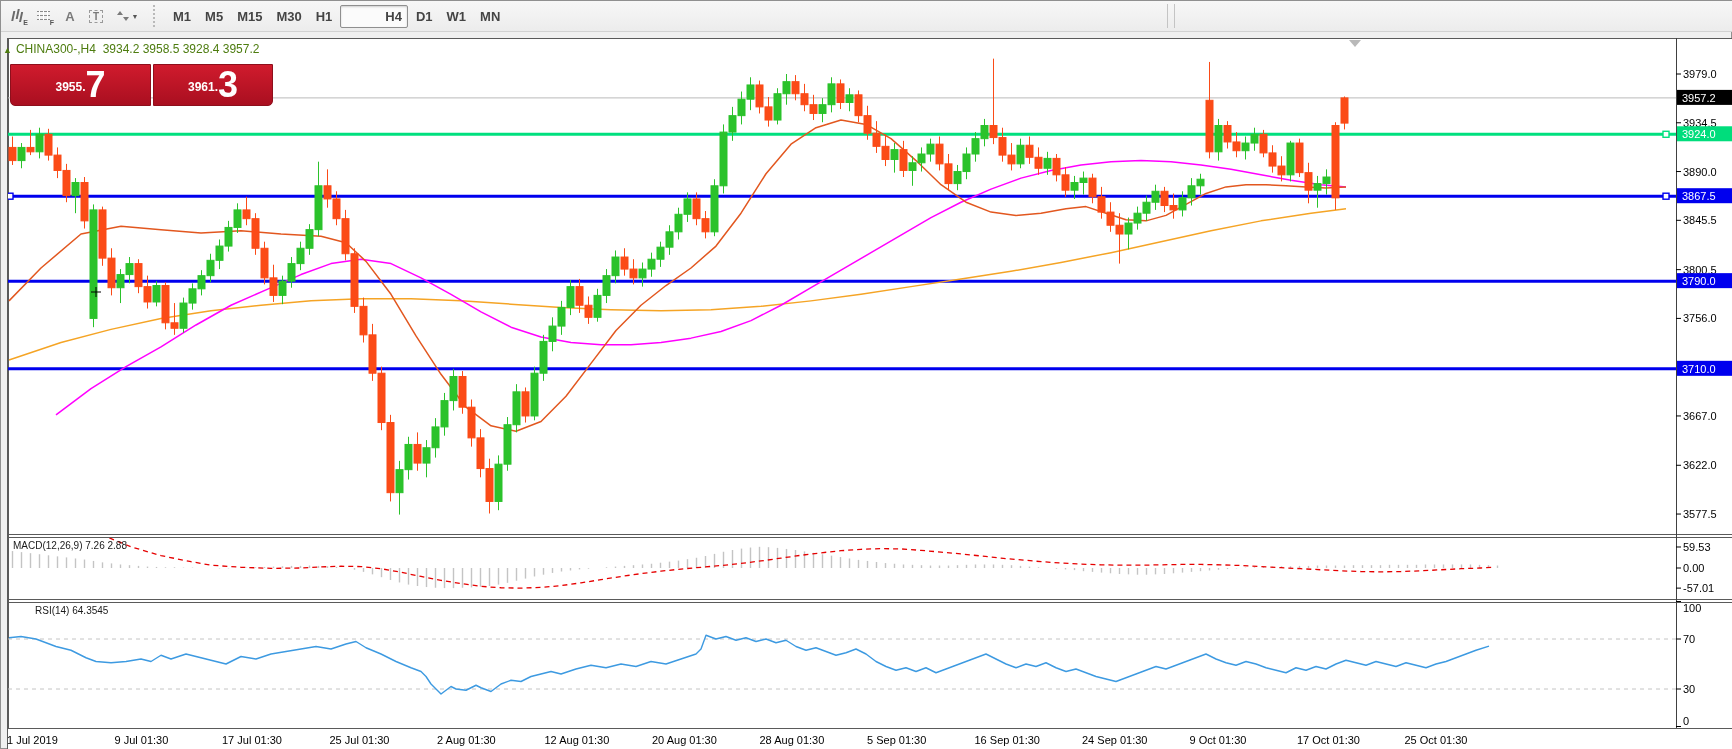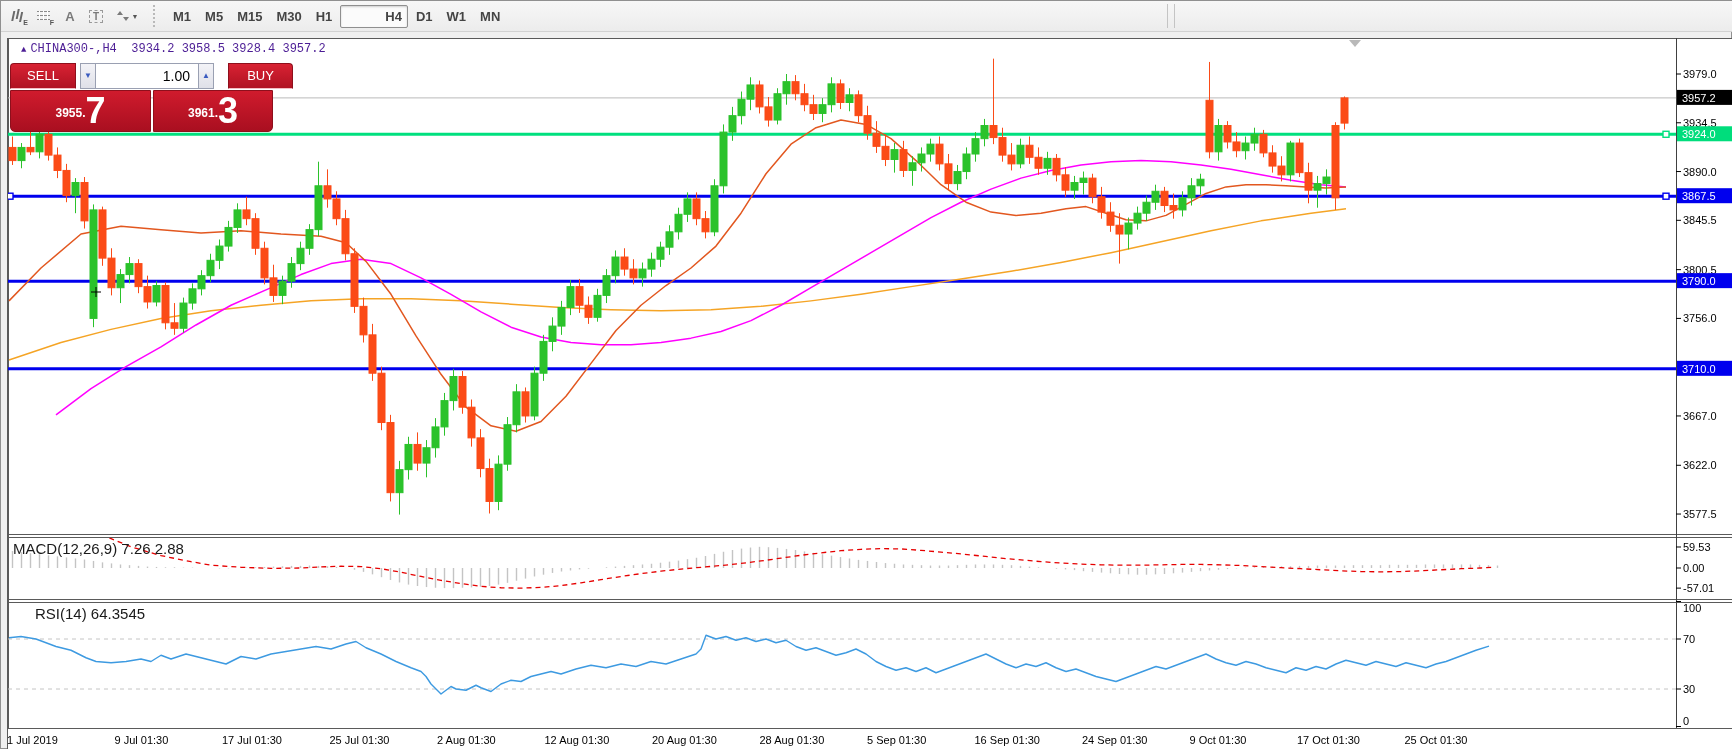--- a/index.html
+++ b/index.html
@@ -12,23 +12,23 @@
   .tb-sub { position:absolute; right:2px; bottom:1px; font-size:7px; font-weight:bold; color:#555; }
   .tb-sep { width:7px; height:22px; margin:0 6px 0 8px; border-left:2px dotted #b9b9b9; }
   .tf-btn { min-width:27px; padding:3px 5px; margin:0 1px; font-size:13px; font-weight:bold; color:#444; text-align:center; border:1px solid transparent; border-radius:2px; }
   .tf-btn.active { background:#fbfbfb; border:1px solid #8f8f8f; box-shadow:inset 0 1px 2px rgba(0,0,0,.18);padding-left:44px; }
   .tb-handle { margin-left:660px; width:8px; height:24px; border-left:1px solid #c4c4c4; border-right:1px solid #c4c4c4; }
 
   
   .chartwin { position:absolute; left:6px; top:37px; width:1726px; height:711px; background:#fff; border-top:1px solid #5a5a5a; border-left:1px solid #5a5a5a; }
   svg.plot { position:absolute; left:0; top:0; }
 
-  .chart-title { position:absolute; left:20px; top:41px; font-size:12px; color:#4c1d95; white-space:nowrap;font-family:Liberation Mono, monospace; }
+  .chart-title { position:absolute; left:2px; top:41px; font-size:12px; color:#4d7c0f; white-space:nowrap; }
   .chart-title .arr { font-size:9px; margin-right:4px; }
-  .pane-label { position:absolute; font-size:15px; color:#1a1a1a; white-space:nowrap; }
+  .pane-label { position:absolute; font-size:10px; color:#1a1a1a; white-space:nowrap; }
 
   
   .trade { position:absolute; left:9px; top:62px; width:284px; }
   .trade-row1 { display:flex; height:26px; }
   .btn-red { background:linear-gradient(#d82233,#b01222); color:#fff; font-size:13px; text-align:center; line-height:24px; border:1px solid #8e0f1c; border-bottom:1px solid rgba(255,255,255,.7); }
   .sell-btn { width:66px; border-radius:4px 0 0 0; }
   .buy-btn { width:65px; margin-left:14px; border-radius:0 4px 0 0; }
   .spin { width:15px; background:linear-gradient(#f3f3f7,#dfe0e8); border:1px solid #9aa0b2; color:#3a5bbf; font-size:8px; text-align:center; line-height:24px; }
   .spin.left { margin-left:4px; border-right:none; }
   .spin.right { border-left:none; }
@@ -985,27 +985,20 @@
     </svg>
 
   <div class="chart-title">
     <span class="arr">▲</span><span>CHINA300-,H4</span>&nbsp;&nbsp;<span>3934.2 3958.5 3928.4 3957.2</span>
   </div>
 
   <div class="pane-label" style="left:12px; top:539px;">MACD(12,26,9) 7.26 2.88</div>
   <div class="pane-label" style="left:12px; top:604px;padding-left:22px;">RSI(14) 64.3545</div>
 
   <div class="trade">
-    <div class="trade-row1">
-      <div class="btn-red sell-btn">SELL</div>
-      <div class="spin left">▼</div>
-      <input class="vol" value="1.00" style="">
-      <div class="spin right">▲</div>
-      <div class="btn-red buy-btn">BUY</div>
-    </div>
     <div class="trade-row2">
       <div class="price-panel sell-panel">
         <span class="small">3955.</span>
           <span class="big">7</span>
       </div>
       <div class="price-panel buy-panel">
         <span class="small">3961.</span>
           <span class="big">3</span>
       </div>
     </div>

